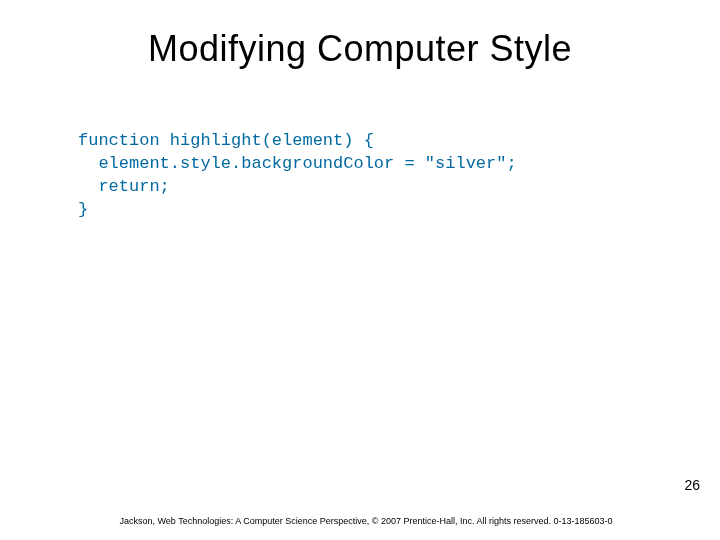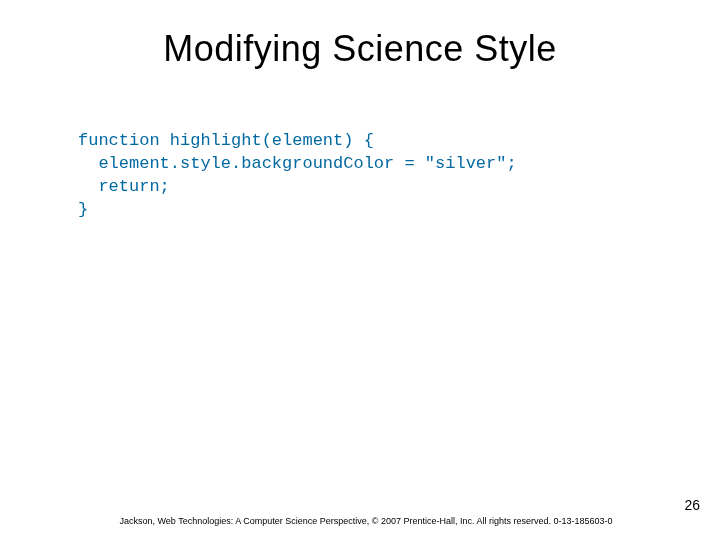--- a/index.html
+++ b/index.html
@@ -29,38 +29,38 @@
     margin-top: 60px;
     font-family: "Courier New", Courier, monospace;
     font-size: 17px;
     color: #0369a1;
     line-height: 1.35;
     white-space: pre;
   }
   .page-number {
     position: absolute;
     right: 20px;
-    bottom: 27px;
+    bottom: 47px;
     font-size: 14px;
     color: #000;
   }
   .footer {
     position: absolute;
     left: 12px;
     right: 0;
     bottom: 14px;
     text-align: center;
     font-size: 9px;
     color: #000;
   }
 </style>
 </head>
 <body>
 
 <div class="slide">
-  <h1 class="title">Modifying Science Style</h1>
+  <h1 class="title">Modifying Computer Style</h1>
   <div class="code-area">function highlight(element) {
   element.style.backgroundColor = "silver";
   return;
 }</div>
   <div class="page-number">26</div>
   <div class="footer">Jackson, Web Technologies: A Computer Science Perspective, © 2007 Prentice-Hall, Inc. All rights reserved. 0-13-185603-0</div>
 </div>
 
 </body></html>

